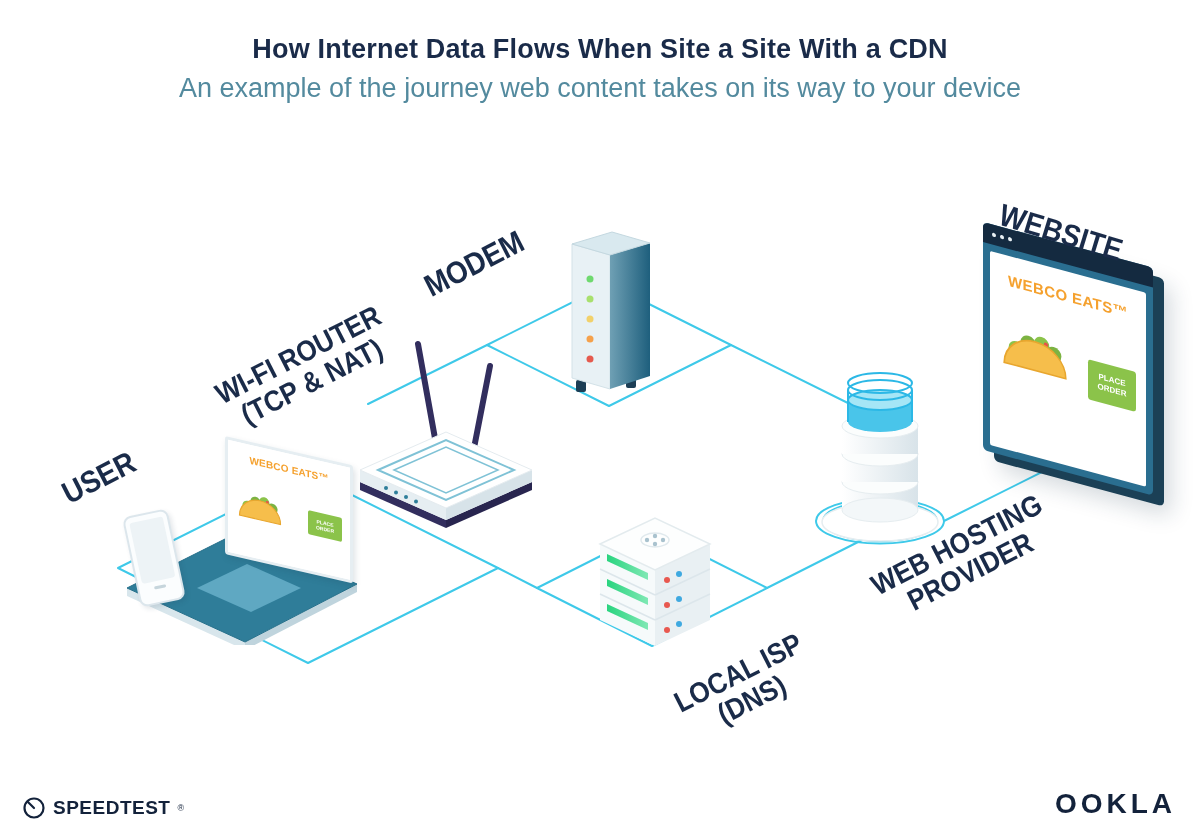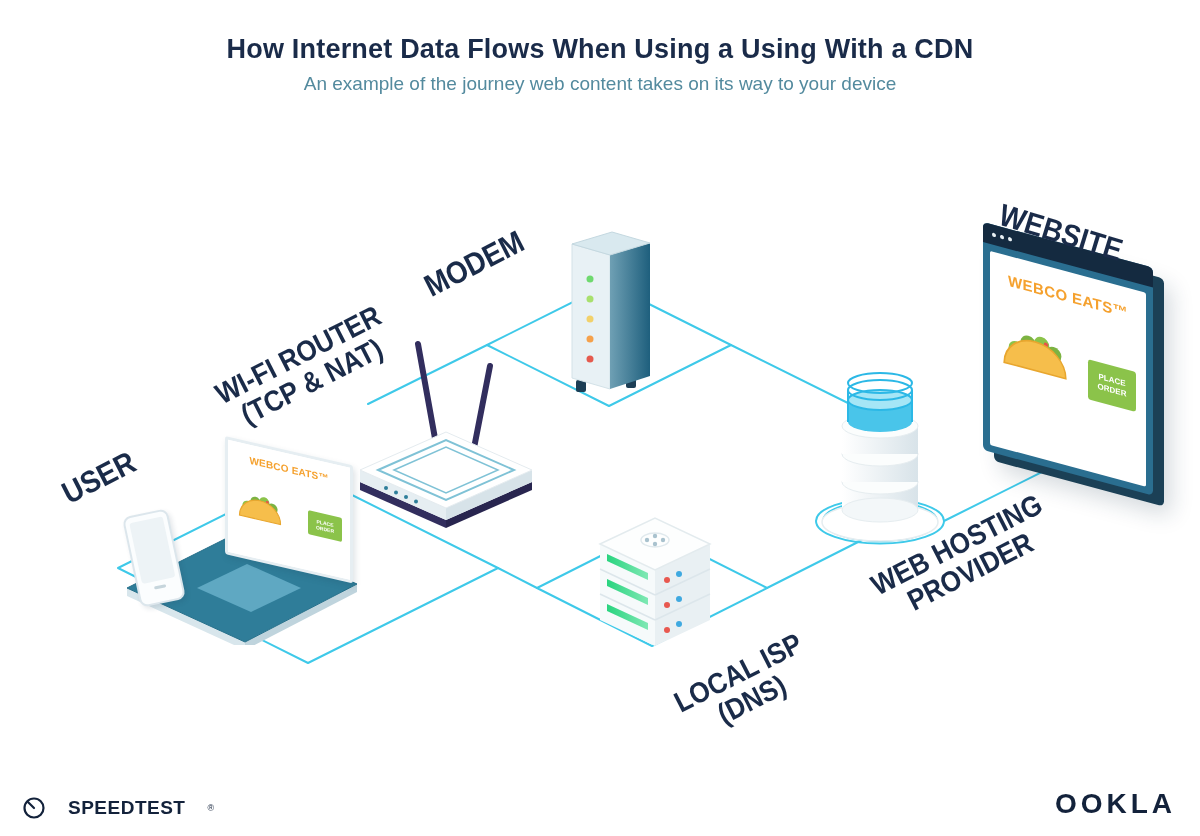--- a/index.html
+++ b/index.html
@@ -2,21 +2,21 @@
 <html><head>
 <meta charset="utf-8">
 <style>
   html,body{margin:0;padding:0;background:#ffffff;}
   .canvas{position:relative;width:1200px;height:836px;background:#ffffff;overflow:hidden;
           font-family:"Liberation Sans",sans-serif;margin:0 auto;}
 
   
   .hdr{position:absolute;top:34px;left:0;width:100%;text-align:center;}
   .hdr h1{margin:0;font-size:27px;font-weight:700;color:#1A2B49;letter-spacing:.2px;}
-  .hdr p{margin:8px 0 0;font-size:19px;font-weight:400;color:#538A9E;}
+  .hdr p{margin:8px 0 0;font-size:27px;font-weight:400;color:#538A9E;}
 
   
   .diagram{position:absolute;inset:0;}
   .lines{position:absolute;left:0;top:0;pointer-events:none;}
 
   
   .lbl{position:absolute;font-weight:700;color:#1A2B49;text-align:center;line-height:1.04;
        white-space:nowrap;transform-origin:center;}
   .lbl span{display:block;}
   #lbl-user{left:56px;top:462px;font-size:31px;transform:rotate(-27deg) scaleX(.9);}
@@ -61,33 +61,33 @@
   .br-page{position:relative;margin:7px;height:calc(100% - 20px - 14px);background:#ffffff;
            border-radius:2px;}
   .br-brand{padding-top:16px;text-align:center;font-size:15px;font-weight:800;color:#F5A12E;
             letter-spacing:.4px;}
   .br-taco{position:absolute;left:12px;top:68px;width:66px;height:44px;}
   .br-btn{position:absolute;right:10px;top:82px;width:48px;height:40px;background:#8BC34A;
           border-radius:3px;color:#fff;font-size:8px;font-weight:700;display:flex;
           align-items:center;justify-content:center;text-align:center;line-height:1.2;}
 
   
-  .speedtest{position:absolute;left:22px;bottom:16px;display:flex;align-items:center;gap:22px;}
+  .speedtest{position:absolute;left:22px;bottom:16px;display:flex;align-items:center;gap:7px;}
   .speedtest .st-text{font-size:19px;font-weight:700;color:#13223B;letter-spacing:.5px;}
   .speedtest sup{font-size:9px;color:#13223B;}
   .ookla{position:absolute;right:24px;bottom:16px;font-size:28px;font-weight:700;
          color:#13223B;letter-spacing:4px;}
 </style>
 </head>
 <body>
 
 <div class="canvas">
 
   <div class="hdr">
-    <h1>How Internet Data Flows When Using a Using With a CDN</h1>
+    <h1>How Internet Data Flows When Site a Site With a CDN</h1>
     <p>An example of the journey web content takes on its way to your device</p>
   </div>
 
   <div class="diagram">
 
     <svg class="lines" width="1200" height="836" viewBox="0 0 1200 836">
       <g fill="none" stroke="#3EC9E9" stroke-width="2" stroke-linejoin="round" stroke-linecap="round">
         <polygon points="118,568 308,473 498,568 308,663"></polygon>
         <polygon points="487,345 609,284 731,345 609,406"></polygon>
         <polyline points="487,345 368,404"></polyline>

